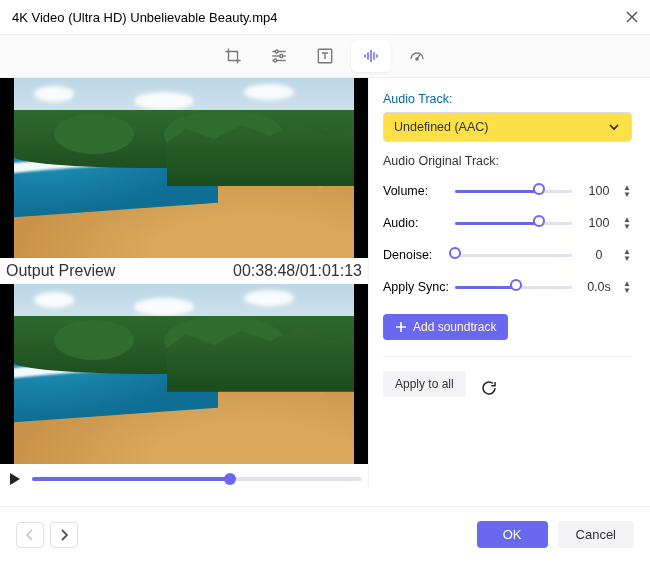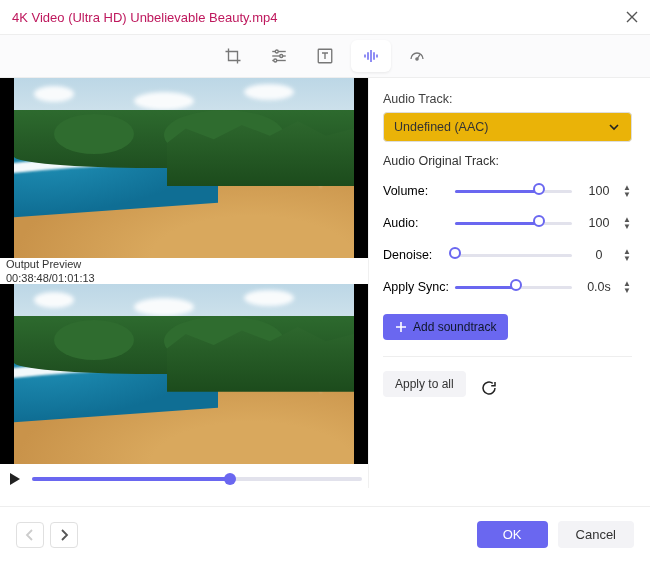--- a/index.html
+++ b/index.html
@@ -1,58 +1,58 @@
 <!DOCTYPE html>
 <html><head>
 <meta charset="utf-8">
 <style>
   * { box-sizing: border-box; margin: 0; padding: 0; font-family: -apple-system, BlinkMacSystemFont, "Segoe UI", Arial, sans-serif; }
   body { background: #fff; width: 650px; height: 562px; overflow: hidden; color: #333; font-size: 13px; }
   .titlebar { height: 34px; display: flex; align-items: center; padding: 0 12px; }
-  .titlebar .title { flex: 1; font-size: 13px; color: #be185d; }
+  .titlebar .title { flex: 1; font-size: 13px; color: #000000; }
   .titlebar .close { cursor: pointer; font-size: 16px; color: #555; }
   .toolbar { display: flex; justify-content: center; align-items: center; gap: 6px; height: 44px; border-bottom: 1px solid #eee; border-top: 1px solid #eee; background: #fbfbfc; }
   .tool-btn { width: 40px; height: 32px; border-radius: 6px; display: flex; align-items: center; justify-content: center; color: #666; cursor: pointer; }
   .tool-btn.active { background: #fff; color: #6a67f0; box-shadow: 0 1px 3px rgba(0,0,0,0.08); }
   .content { display: flex; height: 410px; }
   .left { width: 368px; display: flex; flex-direction: column; padding: 0 0 0 0; }
   .preview { position: relative; width: 368px; height: 186px; background: #000; margin-left: 0; }
   .preview.top { margin-top: 0; }
   .preview-inner { position: absolute; left: 14px; right: 14px; top: 0; bottom: 0; overflow: hidden; }
   .sky { position: absolute; left:0; right:0; top:0; height: 28%; background: linear-gradient(#bcd7e6,#d6e6ee); }
   .clouds { position:absolute; left:0; right:0; top:0; height:28%; }
   .cloud { position:absolute; background:#fff; border-radius:50%; filter:blur(2px); opacity:0.9; }
   .hills { position:absolute; left:0; right:0; top:18%; height:32%; background: linear-gradient(#2d6a2e,#1f4f20); border-radius: 0 0 40% 40% / 0 0 20% 20%; }
   .hill-bump { position:absolute; background:#2f6c2f; border-radius:50%; }
   .sea { position:absolute; left:0; top:28%; width:60%; height:45%; background: radial-gradient(ellipse at 20% 30%, #1f8fb5, #0f6e94 70%); transform: skewY(-4deg); }
   .beach { position:absolute; left:0; right:0; bottom:0; height:55%; background: radial-gradient(ellipse at 70% 100%, #d9a85d 30%, #c9934a 70%); }
   .foam { position:absolute; left:0; top:38%; width:90%; height:40%; border-top: 10px solid rgba(255,255,255,0.95); border-radius: 0 100% 0 0 / 0 80% 0 0; transform: rotate(-6deg); filter: blur(1px); }
   .palms { position:absolute; right:0; top:20%; width:55%; height:40%; background: linear-gradient(#2f6a2f,#1c4b1c); clip-path: polygon(0 40%, 10% 20%, 25% 35%, 40% 15%, 55% 30%, 70% 10%, 85% 30%, 100% 20%, 100% 100%, 0 100%); }
-  .mid-row { display: flex; justify-content: space-between; align-items: flex-start; height: 26px; padding: 0 6px 0 6px; font-size: 11px; color: #333; flex-direction: column; }
+  .mid-row { display: flex; justify-content: space-between; align-items: center; height: 26px; padding: 0 6px 0 6px; font-size: 16px; color: #333; }
   .player-row { display:flex; align-items:center; gap:8px; padding: 6px 6px 0 6px; }
   .play-btn { width:18px; height:18px; display:flex; align-items:center; justify-content:center; cursor:pointer; color:#222; }
   .progress { position:relative; flex:1; height: 14px; display:flex; align-items:center; }
   .progress .track { position:absolute; left:0; right:0; height:4px; background:#e2e2ec; border-radius:2px; }
   .progress .fill { position:absolute; left:0; height:4px; background:#6a67f0; border-radius:2px; width:60%; }
   .progress .thumb { position:absolute; width:12px; height:12px; background:#6a67f0; border-radius:50%; top:1px; left:60%; transform:translateX(-50%); }
   .right { flex:1; padding: 14px 18px 0 14px; font-size: 12.5px; color:#333; border-left:1px solid #f0f0f0; }
-  .right label.block { display:block; margin-bottom:6px; color:#404040; }
-  .select { position:relative; width:100%; height:30px; border:1px solid #ddd; border-radius:4px; display:flex; align-items:center; padding:0 10px; font-size:12.5px; margin-bottom:12px; cursor:pointer; background:#eab308; }
+  .right label.block { display:block; margin-bottom:6px; color:#0369a1; }
+  .select { position:relative; width:100%; height:30px; border:1px solid #ddd; border-radius:4px; display:flex; align-items:center; padding:0 10px; font-size:12.5px; margin-bottom:12px; cursor:pointer; background:#fde047; }
   .select .chev { position:absolute; right:10px; top:7px; color:#333; }
   .section-title { margin: 4px 0 10px 0; }
   .row { display:flex; align-items:center; height:26px; margin-bottom:6px; }
   .row .lbl { width:72px; color:#000000; }
   .row .slider { position:relative; flex:1; height:14px; display:flex; align-items:center; margin-right:10px; }
   .row .slider .trk { position:absolute; left:0; right:0; height:3px; background:#e2e2ec; border-radius:2px; }
   .row .slider .fll { position:absolute; left:0; height:3px; background:#6a67f0; border-radius:2px; }
   .row .slider .th { position:absolute; width:12px; height:12px; border:2px solid #6a67f0; background:#fff; border-radius:50%; top:-1px; transform:translateX(-50%); }
   .row .val { width:38px; text-align:center; padding-right:4px; }
   .row .spin { display:flex; flex-direction:column; gap:1px; margin-left:2px; }
   .row .spin .sp { width:10px; height:6px; display:flex; align-items:center; justify-content:center; cursor:pointer; color:#555; font-size:8px; line-height:1; }
-  .add-btn { display:inline-flex; align-items:center; gap:6px; background:#6a67f0; color:#0f172a; font-size:12px; padding:6px 12px; border-radius:4px; margin-top:8px; cursor:pointer; }
+  .add-btn { display:inline-flex; align-items:center; gap:6px; background:#6a67f0; color:#fef9c3; font-size:12px; padding:6px 12px; border-radius:4px; margin-top:8px; cursor:pointer; }
   .divider { height:1px; background:#eee; margin:16px 0 14px 0; }
   .apply-row { display:flex; align-items:flex-end; gap:14px; }
   .apply-btn { background:#f3f3f6; padding:6px 12px; border-radius:4px; font-size:12px; cursor:pointer; }
   .reset { cursor:pointer; color:#333; }
   .footer { position:absolute; left:0; right:0; bottom:0; height:56px; border-top:1px solid #eee; display:flex; align-items:center; padding:0 16px; background:#fff; }
   .nav-btns { display:flex; gap:6px; }
   .nav-btn { width:28px; height:26px; border:1px solid #e0e0e0; border-radius:4px; display:flex; align-items:center; justify-content:center; cursor:pointer; color:#555; background:#fff; }
   .nav-btn.disabled { color:#ccc; cursor:default; }
   .footer-spacer { flex:1; }
   .ok-btn { background:#6a67f0; color:#fff; padding:6px 26px; border-radius:4px; font-size:13px; cursor:pointer; margin-right:10px; }

